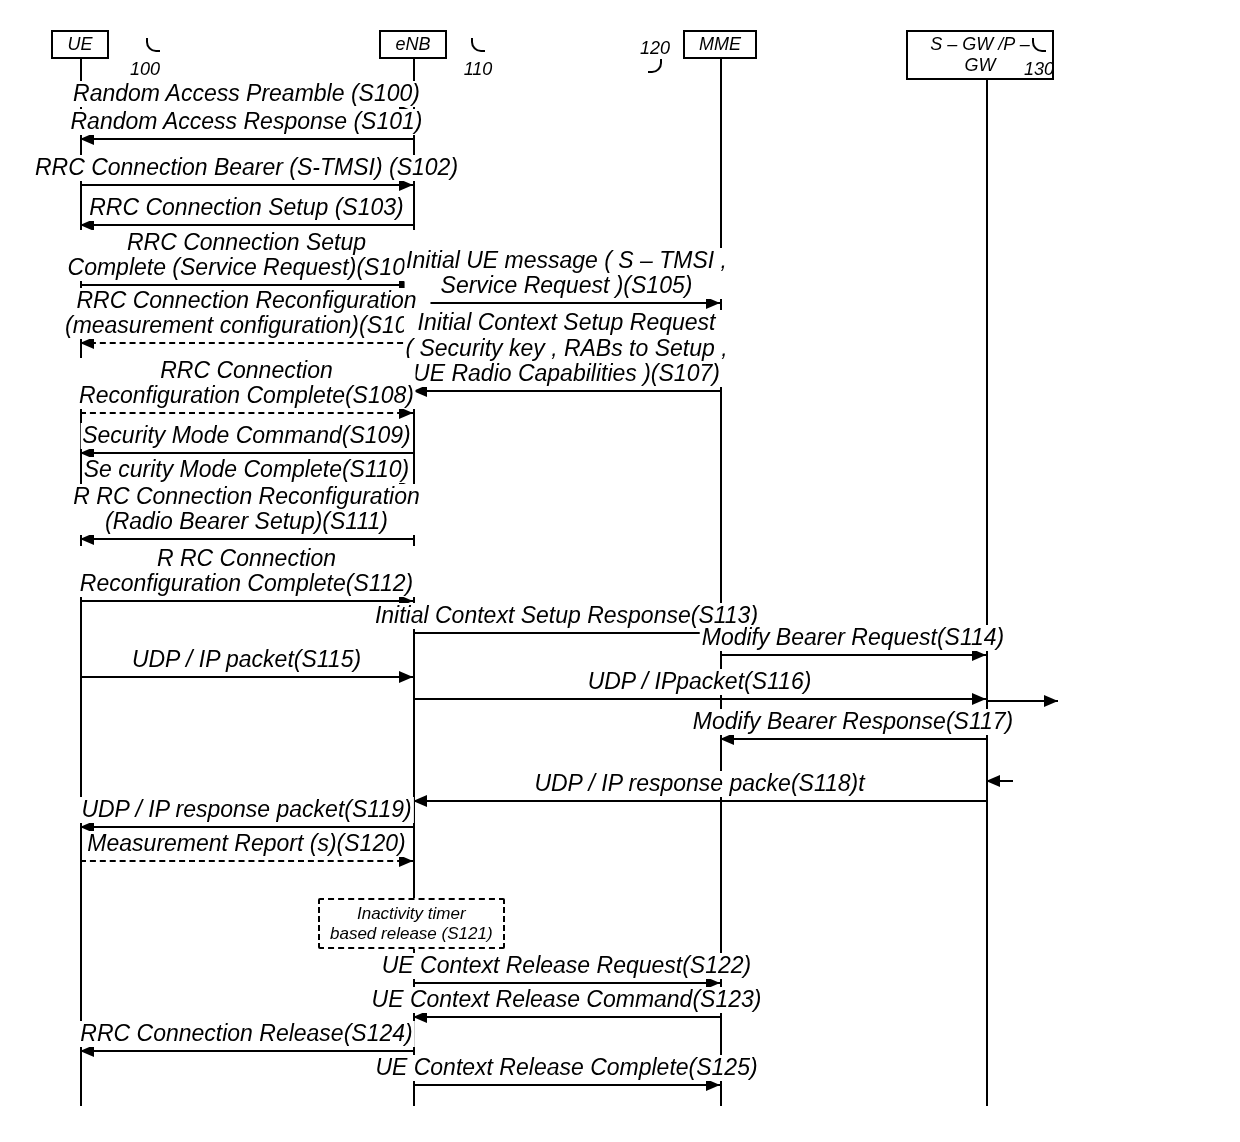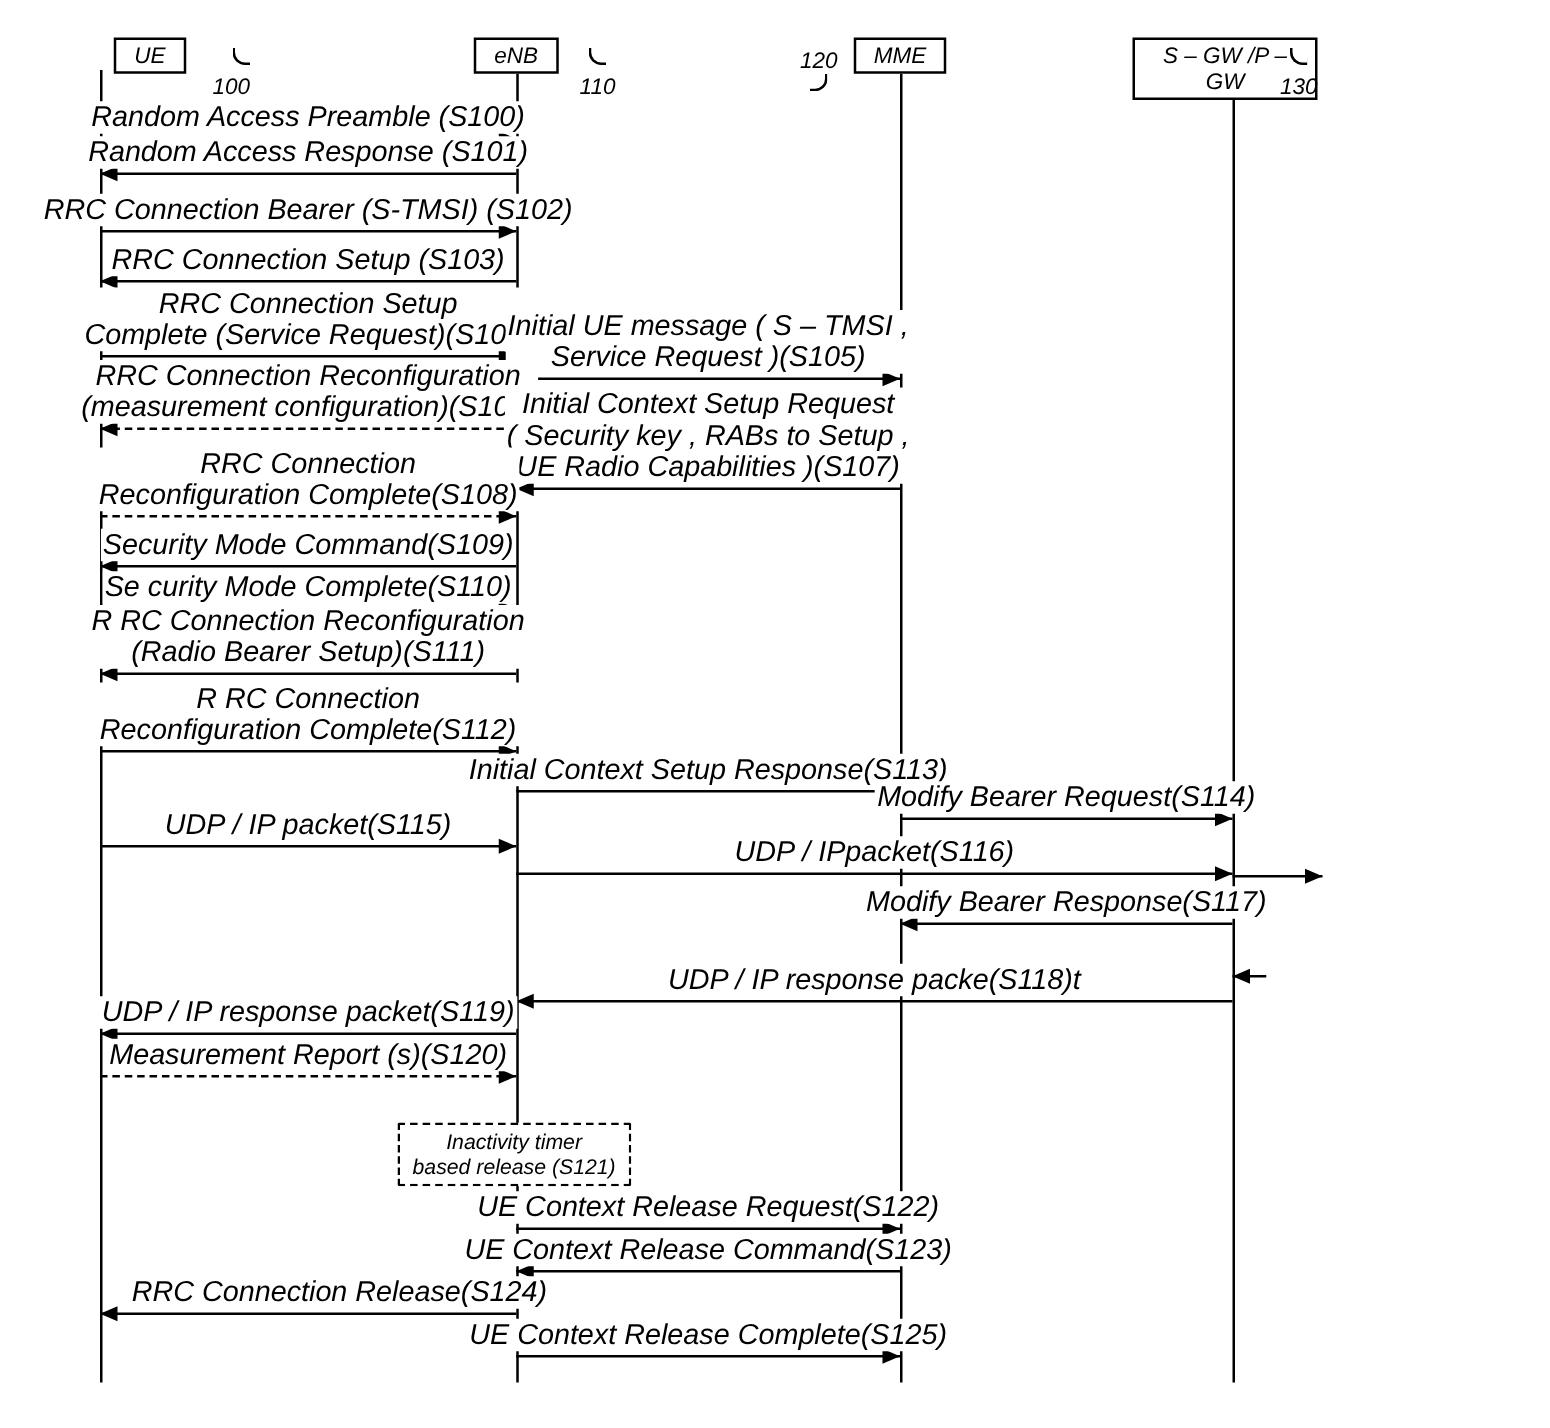--- a/index.html
+++ b/index.html
@@ -99,21 +99,21 @@
     text-align: center;
     line-height: 1.15;
     padding: 4px 10px;
     z-index: 4;
   }
 </style>
 </head>
 <body>
 
 <div class="diagram" id="diagram">
-    <div class="participant" style="left: -20px; width: 160px; padding-left: 40px;"><div class="box">UE</div><div class="ref" style="left: 100%; margin-left: -30px; text-align: right;"><span class="curve"></span><span>100</span></div></div>
+    <div class="participant" style="left: -20px; width: 160px;"><div class="box">UE</div><div class="ref" style="left: 100%; margin-left: -30px; text-align: right;"><span class="curve"></span><span>100</span></div></div>
     <div class="lifeline" style="left: 60px; height: 1050px;"></div>
     <div class="participant" style="left: 313px; width: 160px;"><div class="box">eNB</div><div class="ref" style="left: 100%; margin-left: -30px;"><span class="curve"></span><span>110</span></div></div>
     <div class="lifeline" style="left: 393px; height: 1050px;"></div>
     <div class="participant" style="left: 620px; width: 160px;"><div class="box">MME</div><div class="ref" style="right: 100%; margin-right: -30px;"><span>120</span><span class="curve-r"></span></div></div>
     <div class="lifeline" style="left: 700px; height: 1050px;"></div>
     <div class="participant" style="left: 886px; width: 148px;"><div class="box">S – GW /P – GW</div><div class="ref" style="left: 100%; margin-left: -30px;"><span class="curve"></span><span>130</span></div></div>
     <div class="lifeline" style="left: 966px; height: 1050px;"></div>
     <div class="arrow-wrap" style="left: 60px; top: 90px; width: 333px;">
       <div class="arrow-line" style="left: 0px; width: 333px; top: 0px;"></div>
       <div class="arrow-head right" style="top: -5px; left: 319px;"></div>
@@ -233,21 +233,21 @@
       <div class="arrow-label" style="left: 50%; transform: translateX(-50%); bottom: 3px;">UE Context Release Request(S122)</div>
     </div>
     <div class="arrow-wrap" style="left: 393px; top: 996px; width: 307px;">
       <div class="arrow-line" style="left: 0px; width: 307px; top: 0px;"></div>
       <div class="arrow-head left" style="top: -5px; left: 0px;"></div>
       <div class="arrow-label" style="left: 50%; transform: translateX(-50%); bottom: 3px;">UE Context Release Command(S123)</div>
     </div>
     <div class="arrow-wrap" style="left: 60px; top: 1030px; width: 333px;">
       <div class="arrow-line" style="left: 0px; width: 333px; top: 0px;"></div>
       <div class="arrow-head left" style="top: -5px; left: 0px;"></div>
-      <div class="arrow-label" style="left: 50%; transform: translateX(-50%); bottom: 3px; margin-left: 25px;">RRC Connection Release(S124)</div>
+      <div class="arrow-label" style="left: 50%; transform: translateX(-50%); bottom: 3px;">RRC Connection Release(S124)</div>
     </div>
     <div class="arrow-wrap" style="left: 393px; top: 1064px; width: 307px;">
       <div class="arrow-line" style="left: 0px; width: 307px; top: 0px;"></div>
       <div class="arrow-head right" style="top: -5px; left: 293px;"></div>
       <div class="arrow-label" style="left: 50%; transform: translateX(-50%); bottom: 3px;">UE Context Release Complete(S125)</div>
     </div>
     <div class="notebox" style="left: 298px; top: 878px;">Inactivity timer<br>based release (S121)</div>
   </div>
 
 </body></html>

